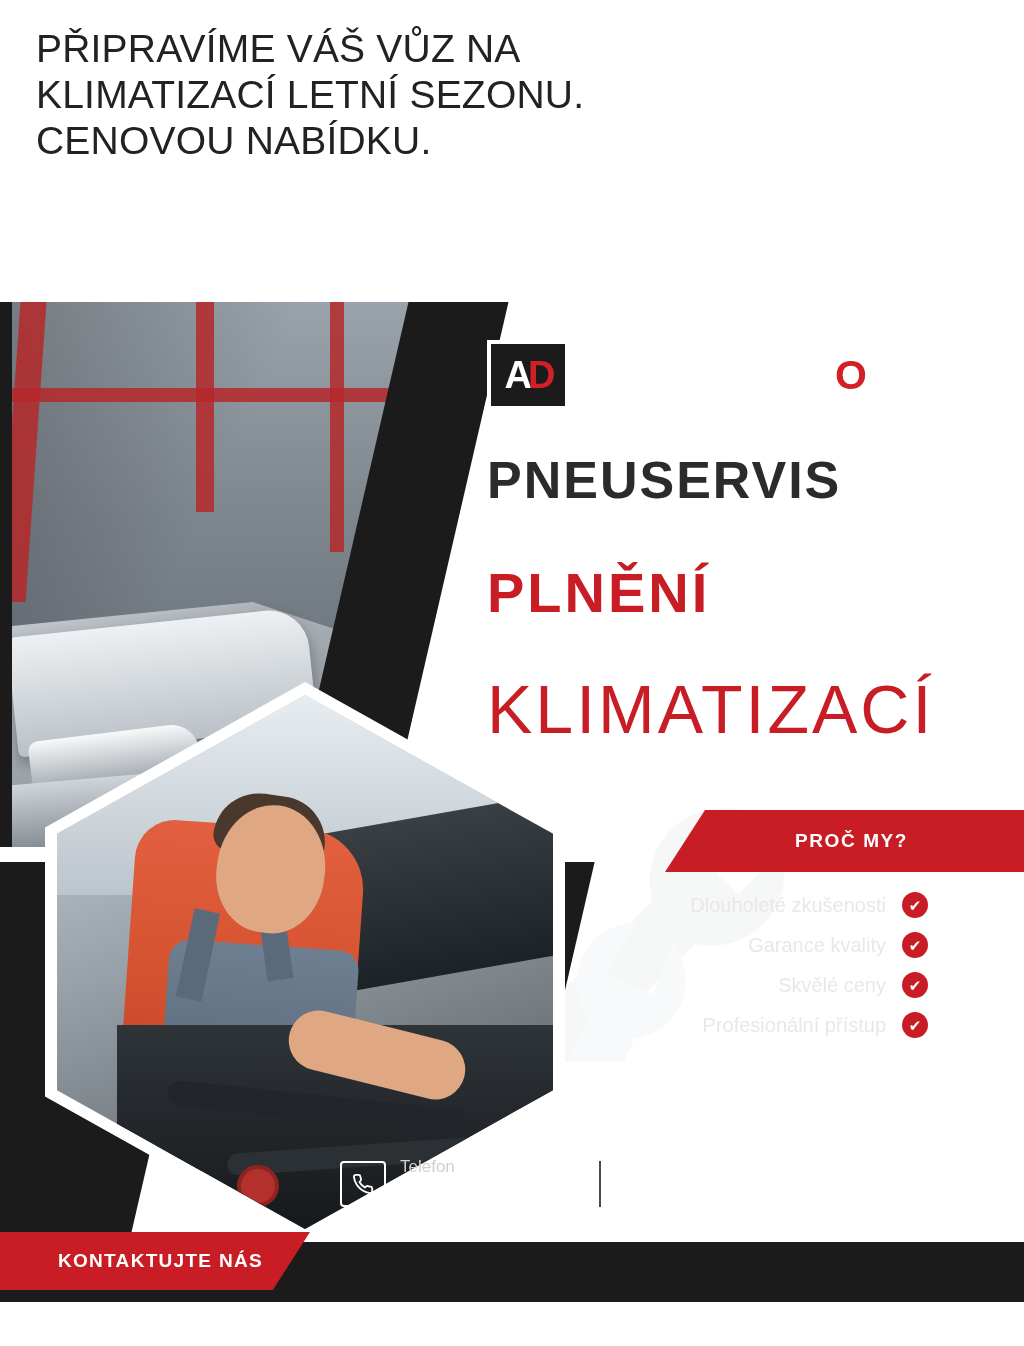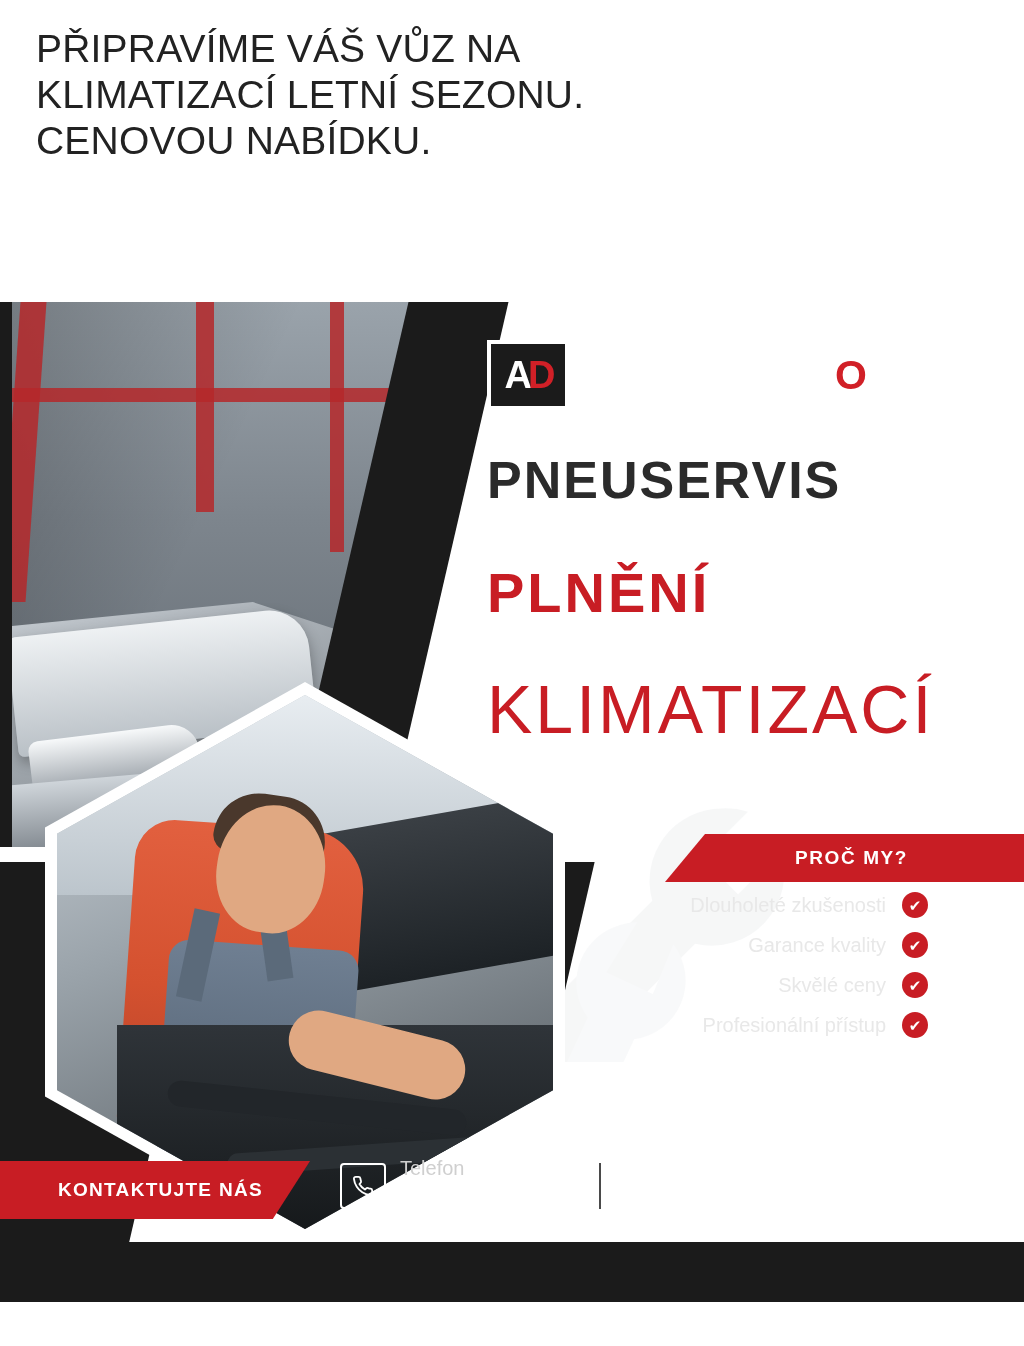--- a/index.html
+++ b/index.html
@@ -140,23 +140,23 @@
     font-size: 56px; font-weight: 700; color: #c81d24; letter-spacing: 3px;
   }
   .h-klimatizaci {
     position: absolute; left: 487px; top: 368px;
     font-size: 68px; font-weight: 400; color: #c81d24; letter-spacing: 3px;
   }
 
   
   .ribbon {
     position: absolute; left: 665px; top: 508px;
-    width: 359px; height: 48px; background: #c81d24;
+    width: 359px; height: 62px; background: #c81d24;
     clip-path: polygon(40px 0, 100% 0, 100% 100%, 0 100%);
-    display: flex; align-items: center; justify-content: flex-start; margin-top: 24px;
+    display: flex; align-items: center; justify-content: flex-start;
   }
   .ribbon span {
     color: #ffffff; font-size: 19px; font-weight: 700; letter-spacing: 1.6px;
     margin-left: 130px;
   }
 
   
   .benefits {
     position: absolute; right: 96px; top: 590px;
     display: flex; flex-direction: column; gap: 14px; align-items: flex-end;
@@ -232,40 +232,40 @@
     position:absolute; left: 158px; top: 100px; width: 112px; height: 62px;
     background: #4a382c; border-radius: 56px 56px 20px 20px; transform: rotate(8deg);
   }
   .hx-arm {
     position:absolute; left: 230px; top: 330px; width: 180px; height: 60px;
     background: #e0a882; border-radius: 30px; transform: rotate(14deg);
   }
 
   
   .contact-ribbon {
-    position: absolute; left: 0; top: 1161px;
+    position: absolute; left: 0; top: 1232px;
     width: 310px; height: 58px; background: #c81d24;
     clip-path: polygon(0 0, 100% 0, 88% 100%, 0 100%);
     display: flex; align-items: center;
   }
   .contact-ribbon span {
     color: #ffffff; font-size: 19px; font-weight: 700; letter-spacing: 1.3px;
     margin-left: 58px;
   }
   .contacts {
     position: absolute; left: 340px; top: 1157px;
     display: flex; align-items: center; gap: 30px;
   }
   .contact-item { display: flex; align-items: center; gap: 14px; }
   .ci-icon {
     width: 42px; height: 42px; border: 2px solid #ffffff; border-radius: 4px;
     display: flex; align-items: center; justify-content: center;
     color: #ffffff; font-size: 22px;
   }
-  .ci-lines .ci-label { color: #cfcfcf; font-size: 20px; margin-bottom: 10px; }
+  .ci-lines .ci-label { color: #cfcfcf; font-size: 17px; margin-bottom: 10px; }
   .ci-lines .ci-value { color: #ffffff; font-size: 21px; font-weight: 700; }
   .ci-divider { width: 2px; height: 46px; background: #4a4a4a; }
 </style>
 </head>
 <body>
 
 <div class="caption">
   <div>PŘIPRAVÍME VÁŠ VŮZ NA</div>
   <div>KLIMATIZACÍ LETNÍ SEZONU.</div>
   <div>CENOVOU NABÍDKU.</div>

